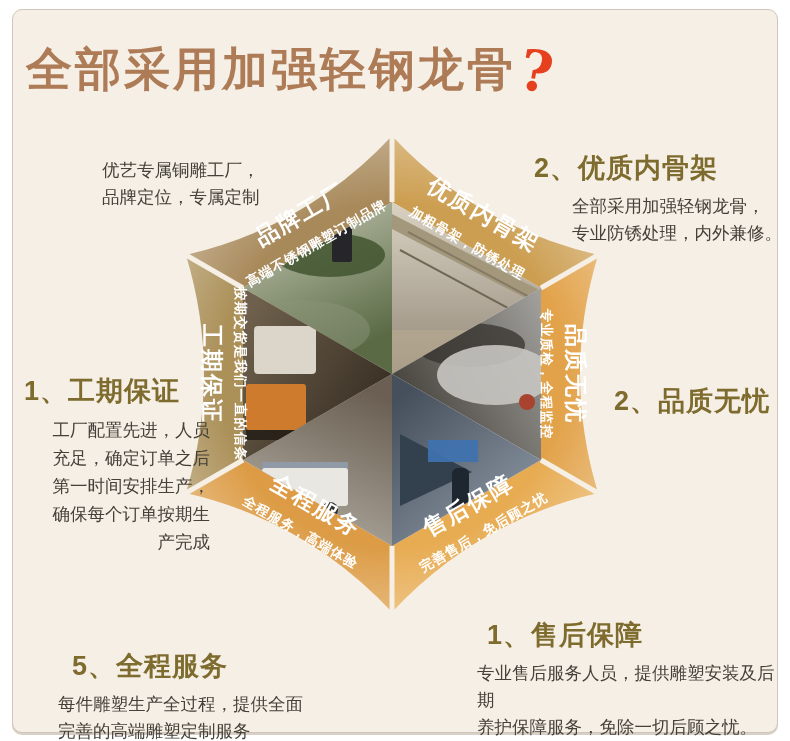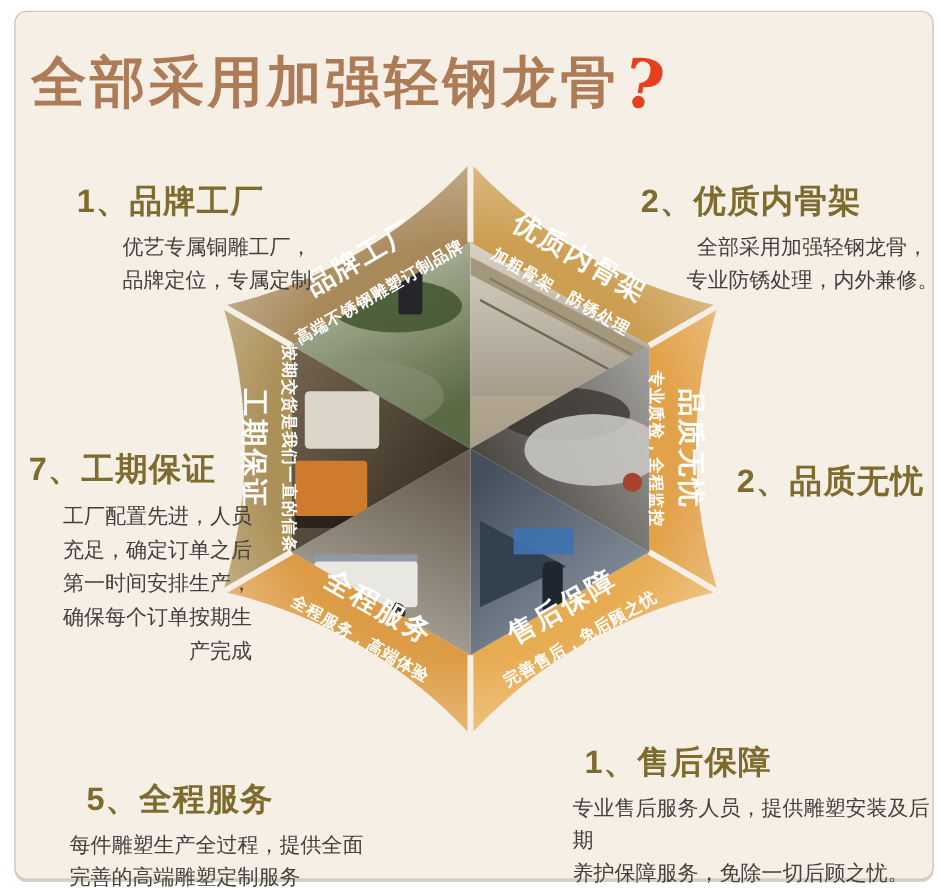--- a/index.html
+++ b/index.html
@@ -171,33 +171,32 @@
 
       <text class="petal-label" x="315" y="507" transform="rotate(30 315 507)" dominant-baseline="middle">全程服务</text>
       <text class="petal-sub" x="300" y="533" transform="rotate(30 300 533)" dominant-baseline="middle">全程服务，高端体验</text>
 
       <text class="petal-label" x="469" y="507" transform="rotate(-30 469 507)" dominant-baseline="middle">售后保障</text>
       <text class="petal-sub" x="484" y="533" transform="rotate(-30 484 533)" dominant-baseline="middle">完善售后，免后顾之忧</text>
     </g>
   </svg>
 
   <div class="benefit" style="left:64px;top:150px;">
-    <h2 class="bh">1、品牌工厂</h2>
     <div class="desc" style="margin-left:38px;">优艺专属铜雕工厂，
 品牌定位，专属定制</div>
   </div>
 
   <div class="benefit" style="left:534px;top:150px;">
     <h2 class="bh">2、优质内骨架</h2>
-    <div class="desc" style="margin-left:38px;text-align:center;">全部采用加强轻钢龙骨，
+    <div class="desc" style="margin-left:38px;">全部采用加强轻钢龙骨，
 专业防锈处理，内外兼修。</div>
   </div>
 
   <div class="benefit" style="left:24px;top:373px;width:186px;">
-    <h2 class="bh">7、工期保证</h2>
+    <h2 class="bh">1、工期保证</h2>
     <div class="desc" style="line-height:28px;text-align:right;">工厂配置先进，人员
 充足，确定订单之后
 第一时间安排生产，
 确保每个订单按期生
 产完成</div>
   </div>
 
   <div class="benefit" style="left:614px;top:383px;width:176px;">
     <h2 class="bh">2、品质无忧</h2>
   </div>

